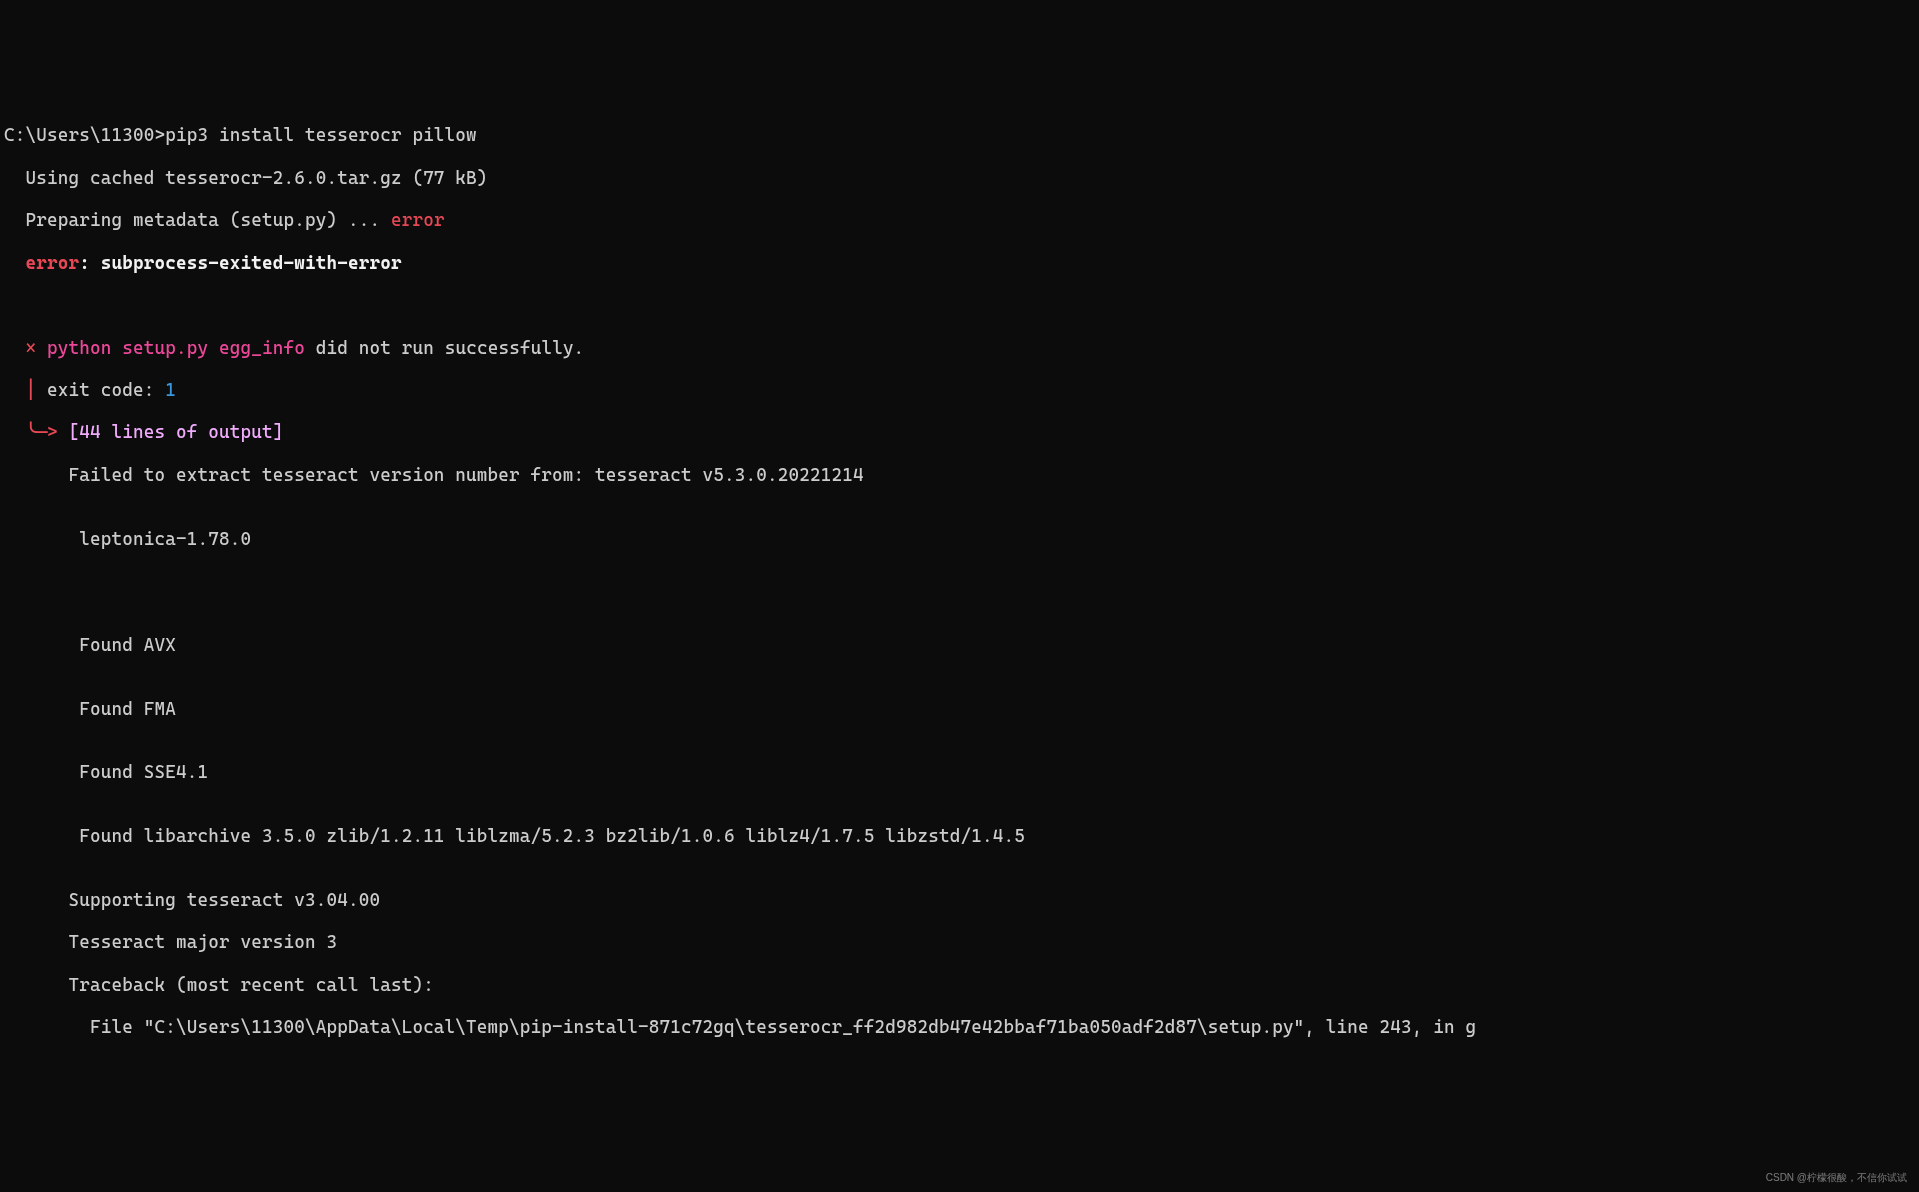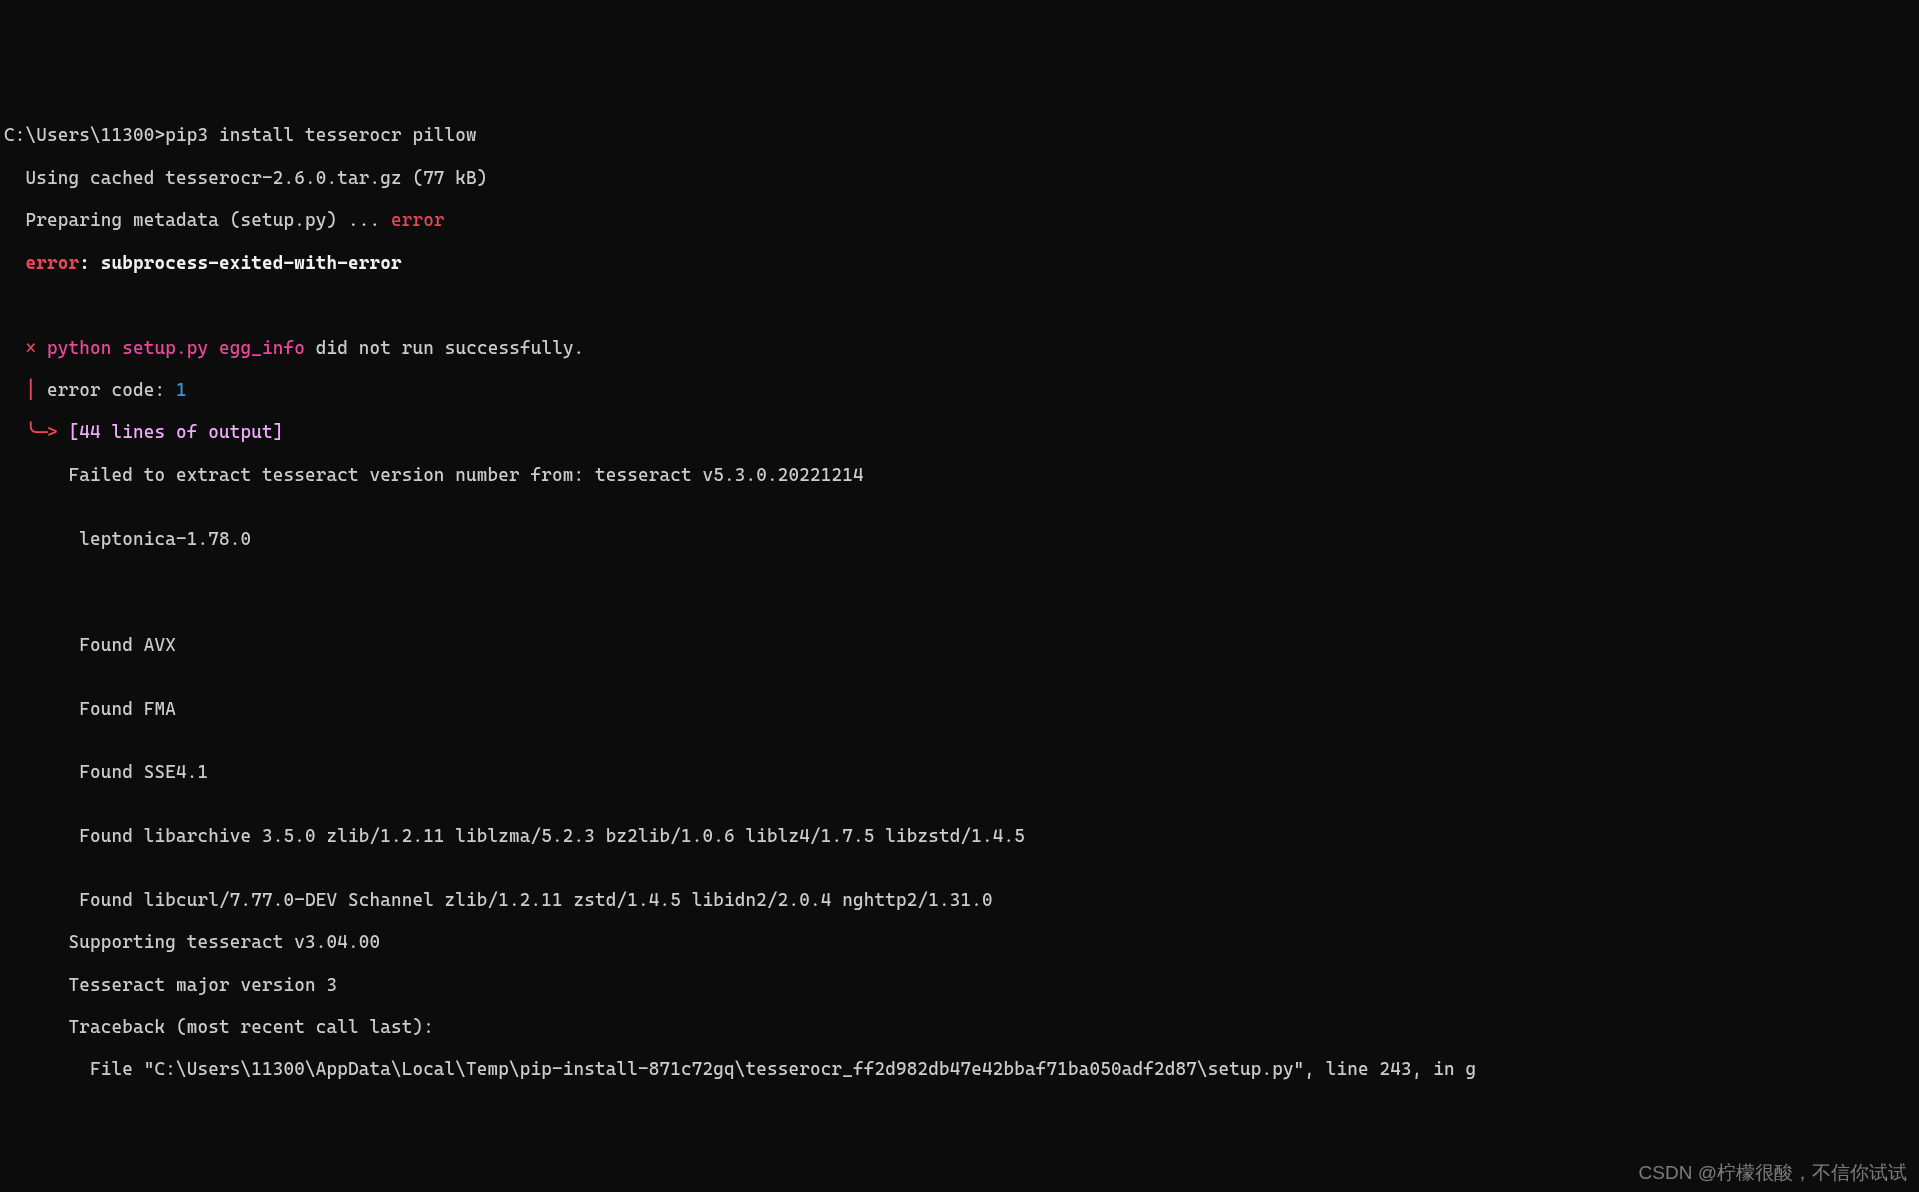--- a/index.html
+++ b/index.html
@@ -23,55 +23,54 @@
   .green { color: #ec4899; }
   .cyan  { color: #3a96dd; }
   .orange { color: #f0abfc; }
   .bright-white { color: #f2f2f2; font-weight: 700; }
 
   .watermark {
     position: absolute;
     right: 12px;
     bottom: 8px;
     font-family: "Microsoft YaHei", sans-serif;
-    font-size: 19px;
+    font-size: 10px;
     color: rgba(255,255,255,0.45);
     letter-spacing: 0;
     white-space: nowrap;
   }
 </style>
 </head>
 <body>
 
 
 
 <div>
 <span class="line"><span>C:\Users\11300&gt;</span><span>pip3 install tesserocr pillow</span></span>
 <span class="line">  Using cached tesserocr-2.6.0.tar.gz (77 kB)</span>
 <span class="line"><span>  Preparing metadata (setup.py) ... </span><span class="red">error</span></span>
 <span class="line"><span class="red-bold">  error</span><span class="bright-white">: </span><span class="bright-white">subprocess-exited-with-error</span></span>
 <span class="line"> </span>
 <span class="line"><span class="red">  × </span><span class="green">python </span><span class="green">setup.py </span><span class="green">egg_info</span><span> did not run successfully.</span></span>
-<span class="line"><span class="red">  │ </span><span>error code: </span><span class="cyan">1</span></span>
+<span class="line"><span class="red">  │ </span><span>exit code: </span><span class="cyan">1</span></span>
 <span class="line"><span class="red">  ╰─&gt; </span><span class="orange">[44 lines of output]</span></span>
 <span class="line">      Failed to extract tesseract version number from: tesseract v5.3.0.20221214</span>
 <span class="line"></span>
 <span class="line">       leptonica-1.78.0</span>
 <span class="line"></span>
 <span class="line"></span>
 <span class="line"></span>
 <span class="line">       Found AVX</span>
 <span class="line"></span>
 <span class="line">       Found FMA</span>
 <span class="line"></span>
 <span class="line">       Found SSE4.1</span>
 <span class="line"></span>
 <span class="line">       Found libarchive 3.5.0 zlib/1.2.11 liblzma/5.2.3 bz2lib/1.0.6 liblz4/1.7.5 libzstd/1.4.5</span>
 <span class="line"></span>
-<span class="line">       Found libcurl/7.77.0-DEV Schannel zlib/1.2.11 zstd/1.4.5 libidn2/2.0.4 nghttp2/1.31.0</span>
 <span class="line">      Supporting tesseract v3.04.00</span>
 <span class="line">      Tesseract major version 3</span>
 <span class="line">      Traceback (most recent call last):</span>
 <span class="line">        File "C:\Users\11300\AppData\Local\Temp\pip-install-871c72gq\tesserocr_ff2d982db47e42bbaf71ba050adf2d87\setup.py", line 243, in g</span>
 
 
 
 
 
 

